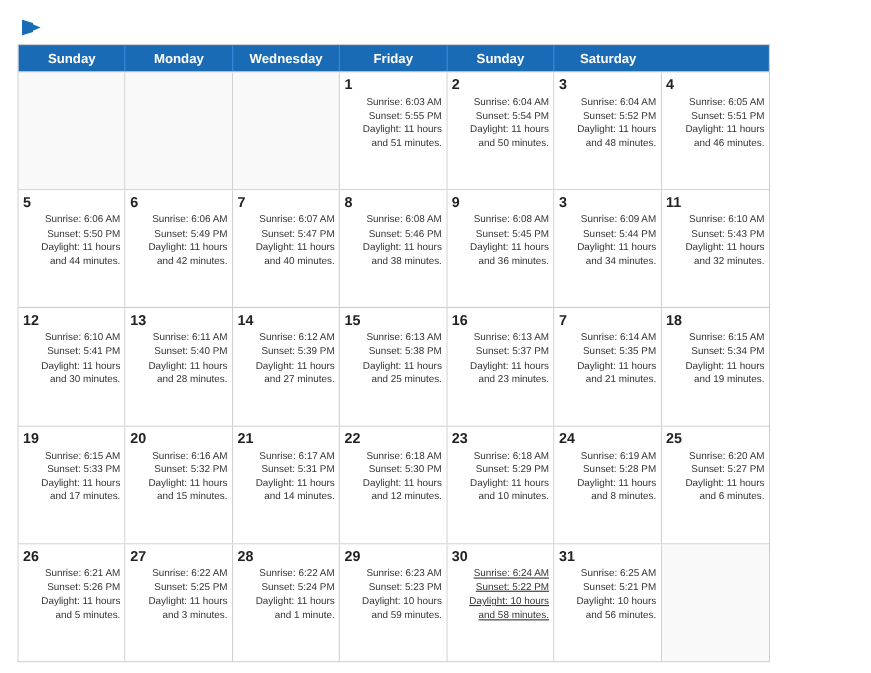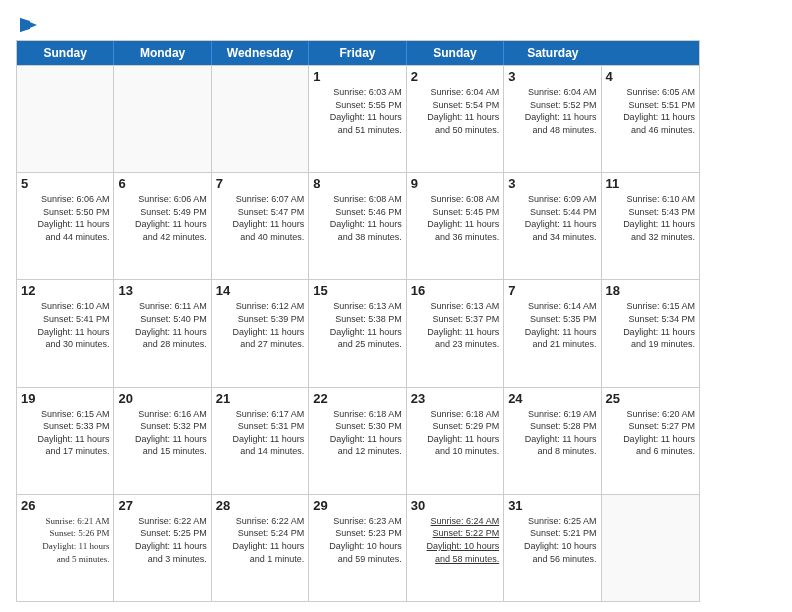--- a/index.html
+++ b/index.html
@@ -317,21 +317,21 @@
             <div class="day-num">25</div>
             <div class="cell-info" style="white-space: pre-line;">Sunrise: 6:20 AM
 Sunset: 5:27 PM
 Daylight: 11 hours
 and 6 minutes.</div>
           </div>
         </div>
         <div class="cal-row">
           <div class="cal-cell">
             <div class="day-num">26</div>
-            <div class="cell-info" style="white-space: pre-line; font-family: Liberation Serif, serif;">Sunrise: 6:21 AM
+            <div class="cell-info" style="white-space: pre-line;">Sunrise: 6:21 AM
 Sunset: 5:26 PM
 Daylight: 11 hours
 and 5 minutes.</div>
           </div>
           <div class="cal-cell">
             <div class="day-num">27</div>
             <div class="cell-info" style="white-space: pre-line;">Sunrise: 6:22 AM
 Sunset: 5:25 PM
 Daylight: 11 hours
 and 3 minutes.</div>

